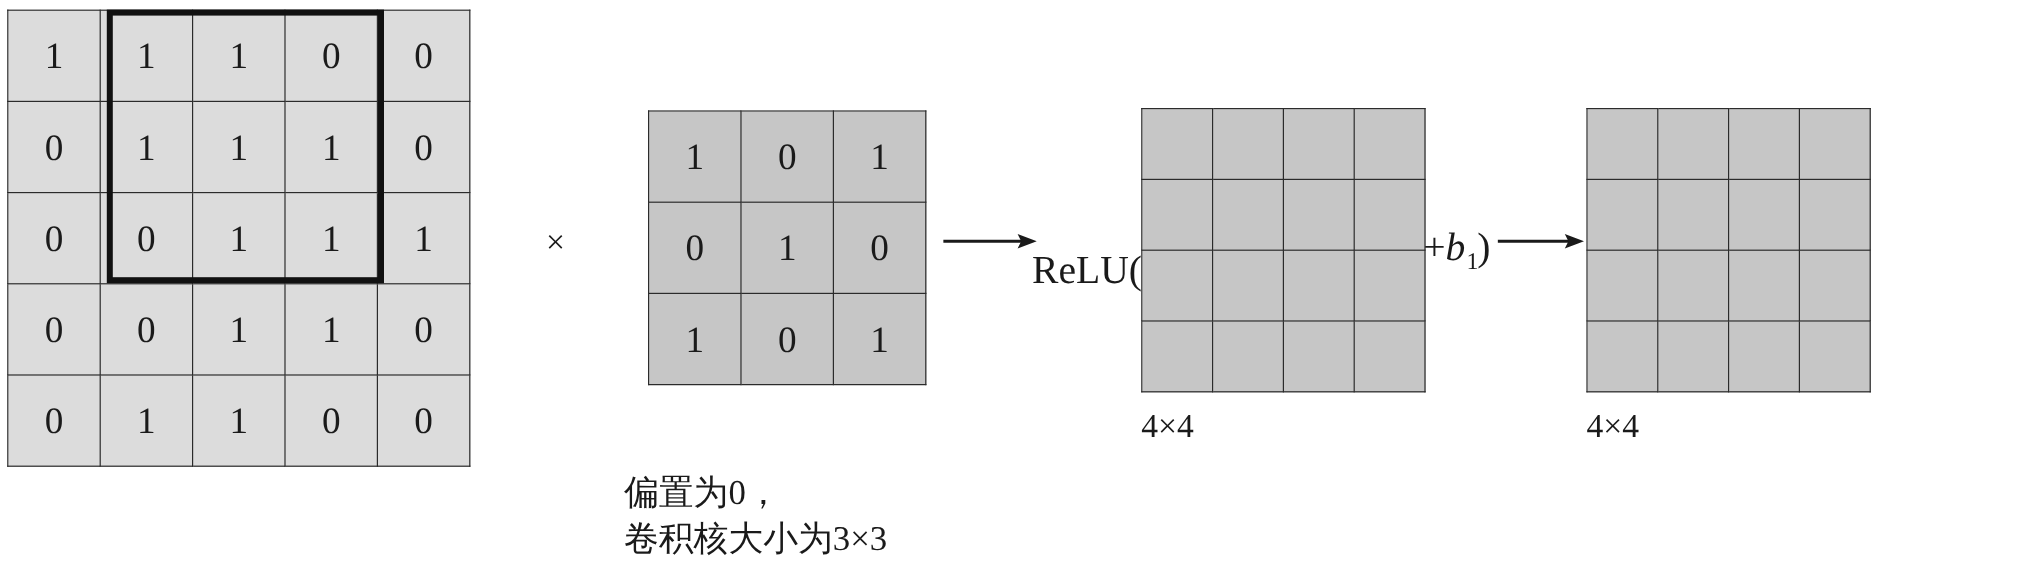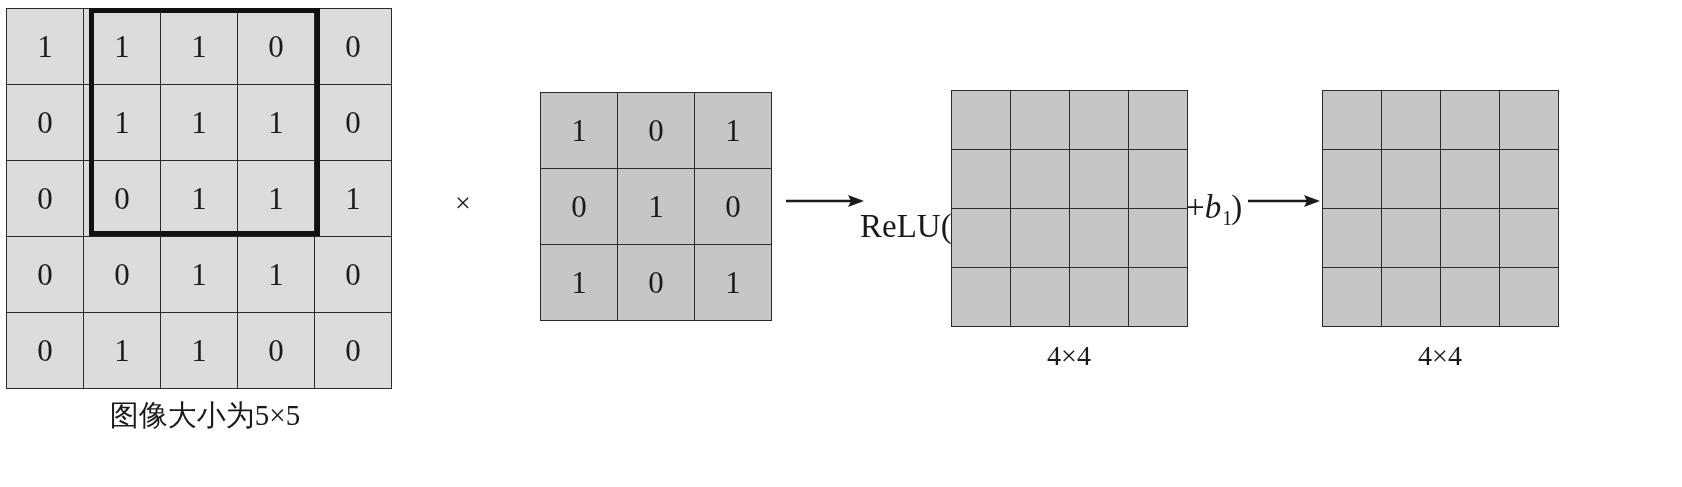--- a/index.html
+++ b/index.html
@@ -77,21 +77,21 @@
     width: 231px;
     height: 228px;
     border: 5px solid #111111;
     box-sizing: border-box;
     pointer-events: none;
   }
 
   
   .caption {
     position: absolute;
-    text-align: center;
+    text-align: left;
     font-size: 29px;
     line-height: 38px;
     white-space: pre-line;
   }
   #image-caption  { left: 0px;   top: 396px; width: 410px; }
   #kernel-caption { left: 520px; top: 392px; width: 330px; }
   #conv-output-caption  { left: 951px;  top: 337px; width: 236px; font-size: 28px; }
   #final-output-caption { left: 1322px; top: 337px; width: 236px; font-size: 28px; }
 
   .op-symbol {
@@ -171,21 +171,20 @@
           <td>1</td>
           <td>0</td>
           <td>0</td>
         </tr>
       </tbody>
     </table>
   </div>
 
   <div id="receptive-field-box"></div>
 
-  <div class="caption" id="image-caption">图像大小为5×5</div>
 
   <div class="op-symbol" id="multiply-symbol">×</div>
 
   <div class="grid" id="kernel-matrix">
     <table>
       <tbody>
         <tr>
           <td>1</td>
           <td>0</td>
           <td>1</td>
@@ -197,20 +196,22 @@
         </tr>
         <tr>
           <td>1</td>
           <td>0</td>
           <td>1</td>
         </tr>
       </tbody>
     </table>
   </div>
 
+  <div class="caption" id="kernel-caption">偏置为0，
+卷积核大小为3×3</div>
 
   <div class="arrow" id="arrow-to-relu">
     <svg width="78" height="22" viewBox="0 0 78 22" xmlns="http://www.w3.org/2000/svg">
       <line x1="0" y1="11" x2="66" y2="11" stroke="#1a1a1a" stroke-width="2.4"></line>
       <polygon points="78,11 62,5 65,11 62,17" fill="#1a1a1a"></polygon>
     </svg>
   </div>
 
   <div class="math-text" id="relu-open-text">ReLU(</div>
 

